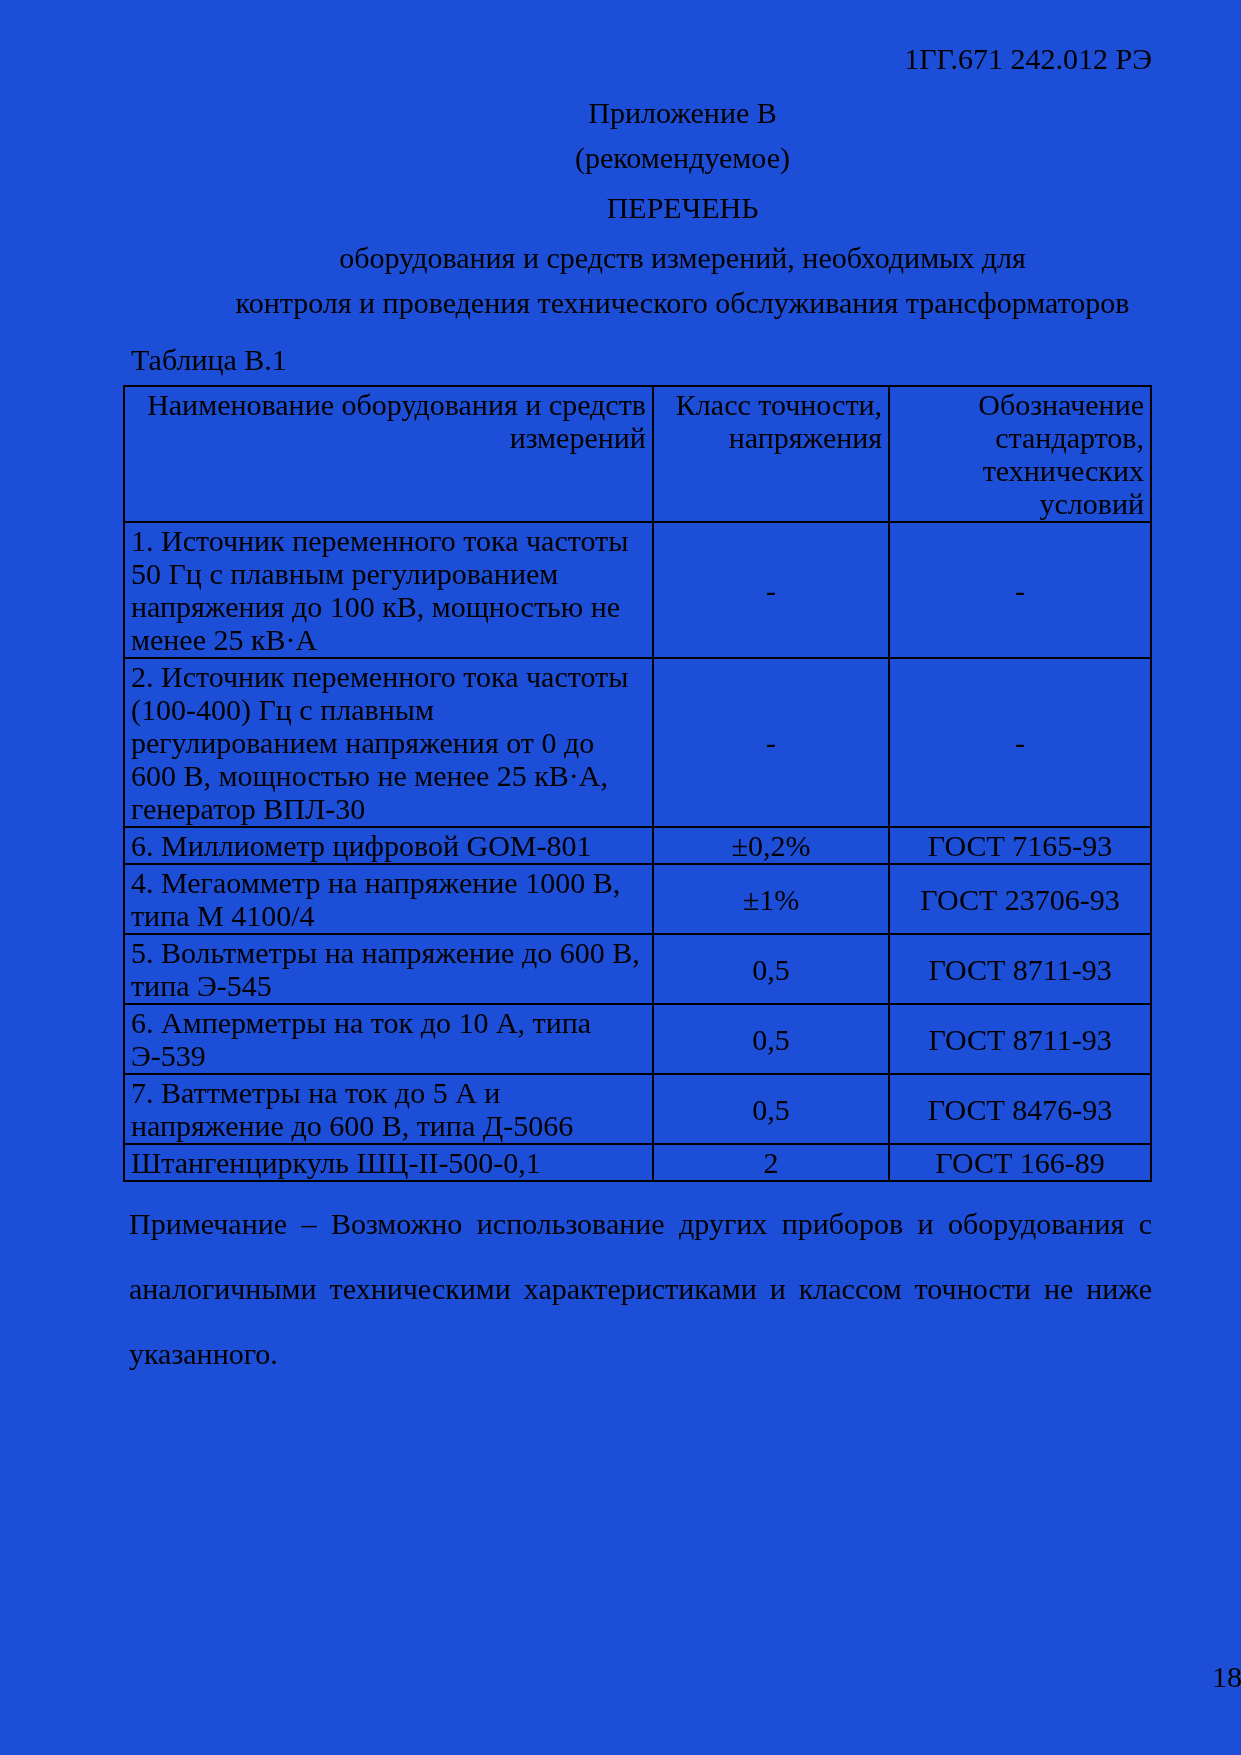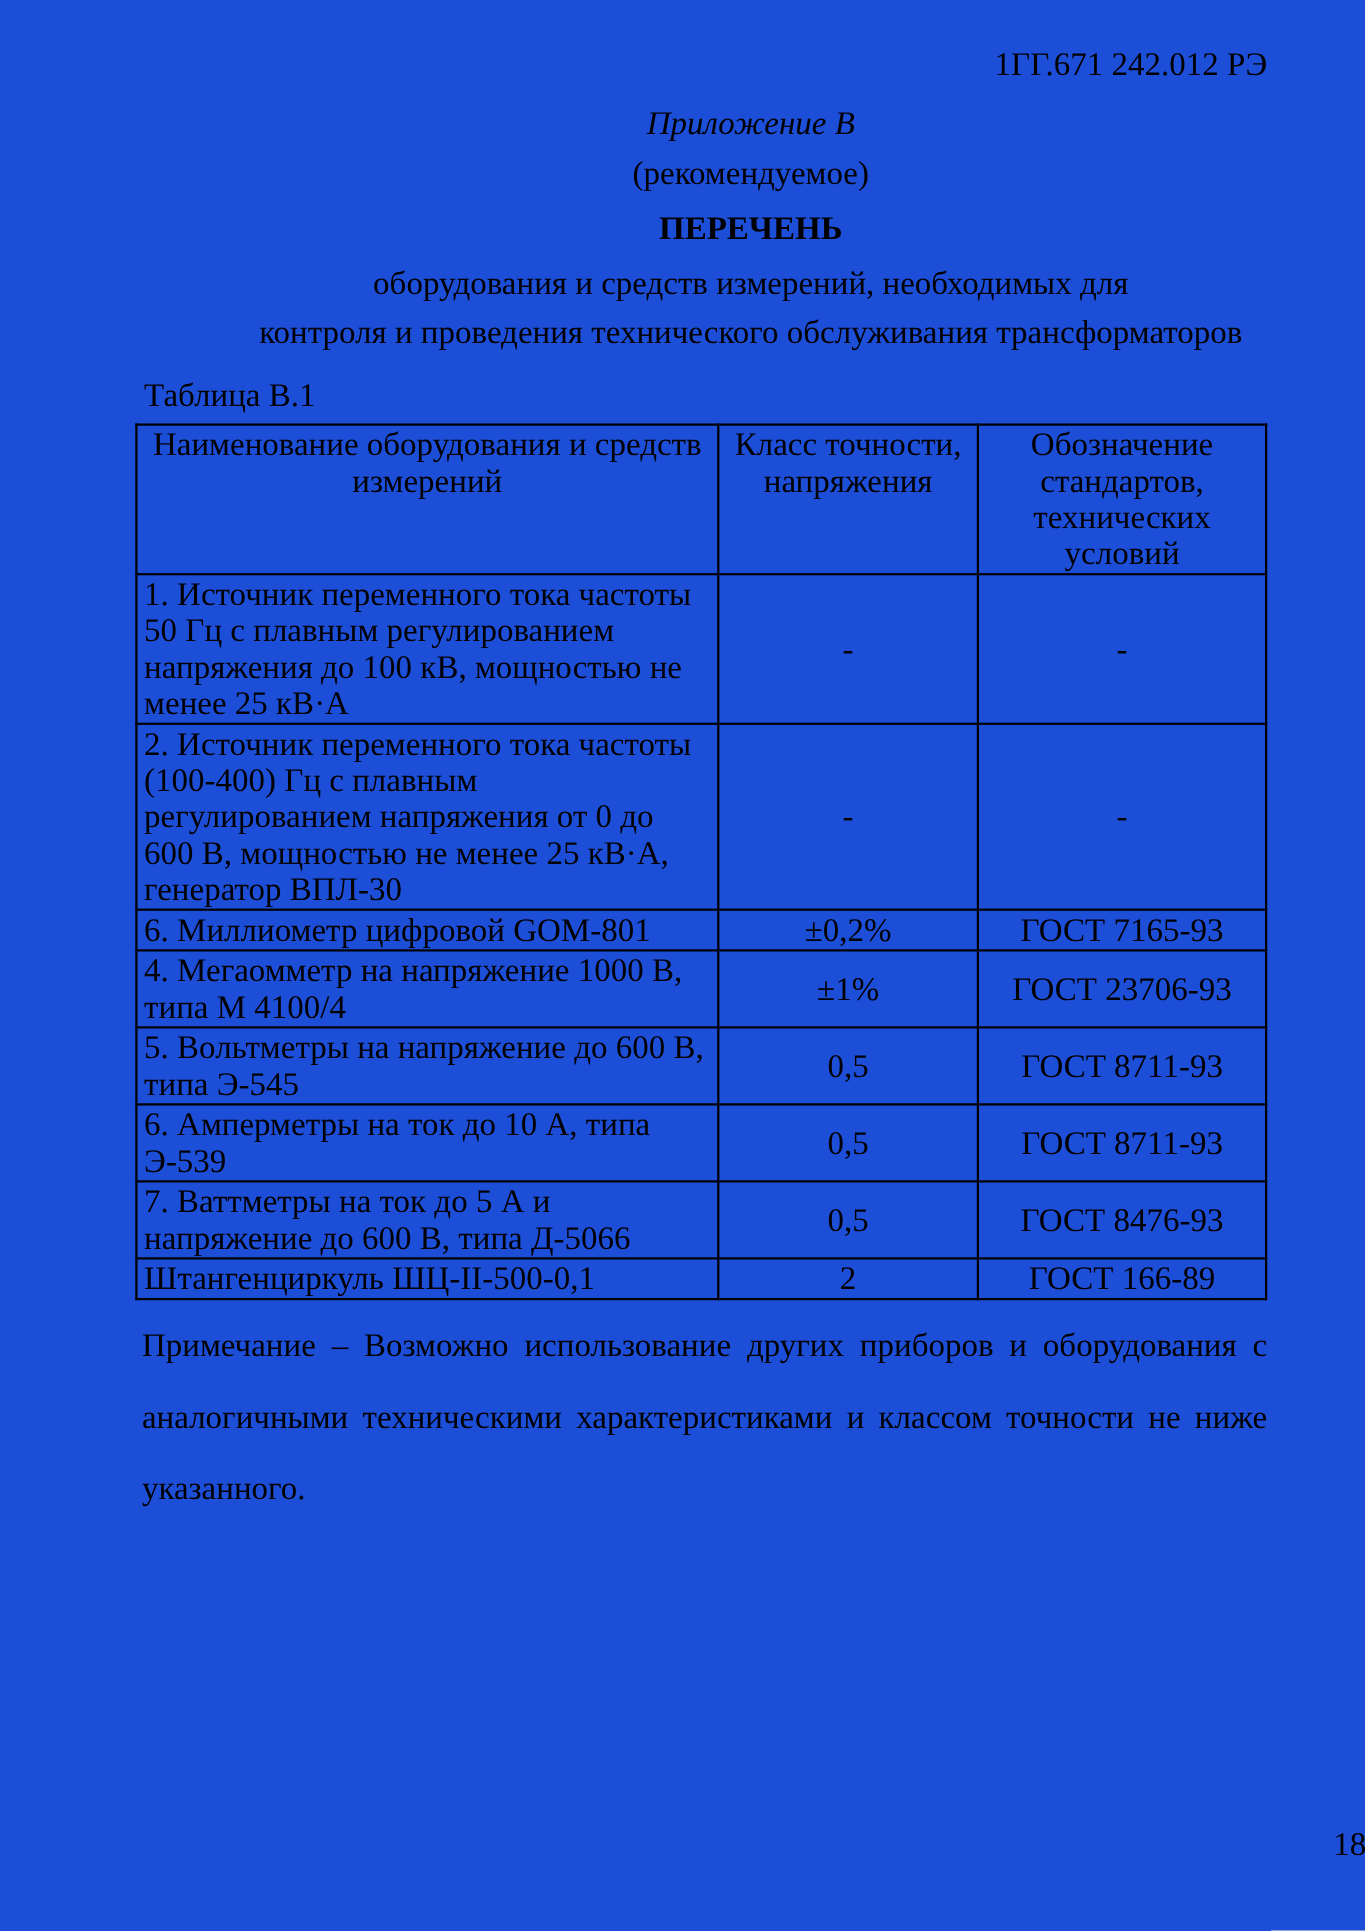--- a/index.html
+++ b/index.html
@@ -23,22 +23,22 @@
   .doc-code {
     text-align: right;
     line-height: 34px;
     white-space: nowrap;
   }
   .title-line {
     text-align: center;
     padding-left: 90px;   
     line-height: 45px;
   }
-  .t-appendix   { margin-top: 14px; font-style: italic; }
-  .t-heading    { margin-top: 5px; font-weight: bold; }
+  .t-appendix   { margin-top: 14px; }
+  .t-heading    { margin-top: 5px; }
   .t-sub1       { margin-top: 5px; }
   .table-caption {
     margin-top: 12px;
     padding-left: 8px;
     line-height: 45px;
     text-align: left;
     font-family: Liberation Serif, serif;
   }
   table.equip {
     margin-top: 3px;
@@ -50,21 +50,21 @@
   table.equip col.c2 { width: 23.0%; }
   table.equip col.c3 { width: 25.5%; }
   table.equip th, table.equip td {
     border: 2px solid #000000;
     font-weight: normal;
     font-size: 30px;
     line-height: 33px;
     padding: 1px 6px;
   }
   table.equip th {
-    text-align: center;
+    text-align: right;
     vertical-align: top;
   }
   td.cell-name {
     text-align: left;
     vertical-align: top;
     padding-left: 10px;
   }
   td.cell-val {
     text-align: center;
     vertical-align: middle;

